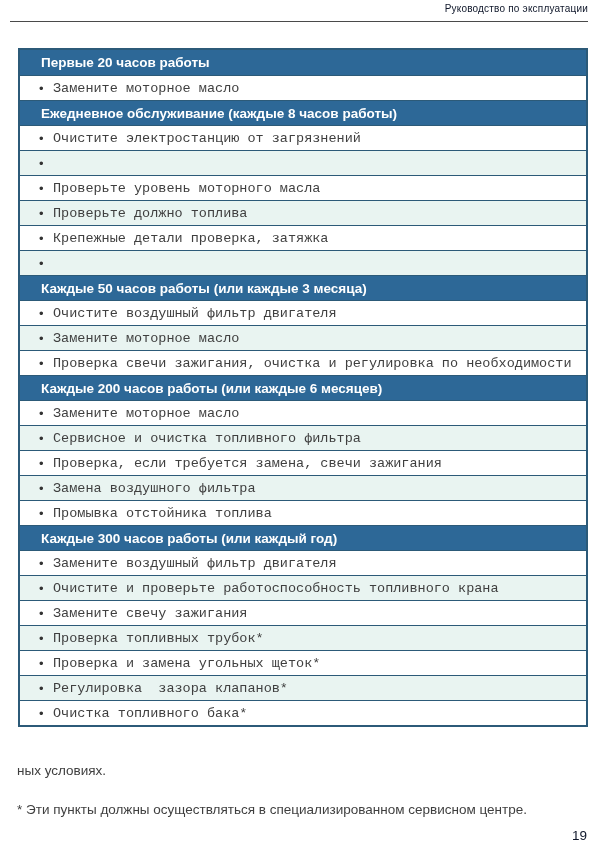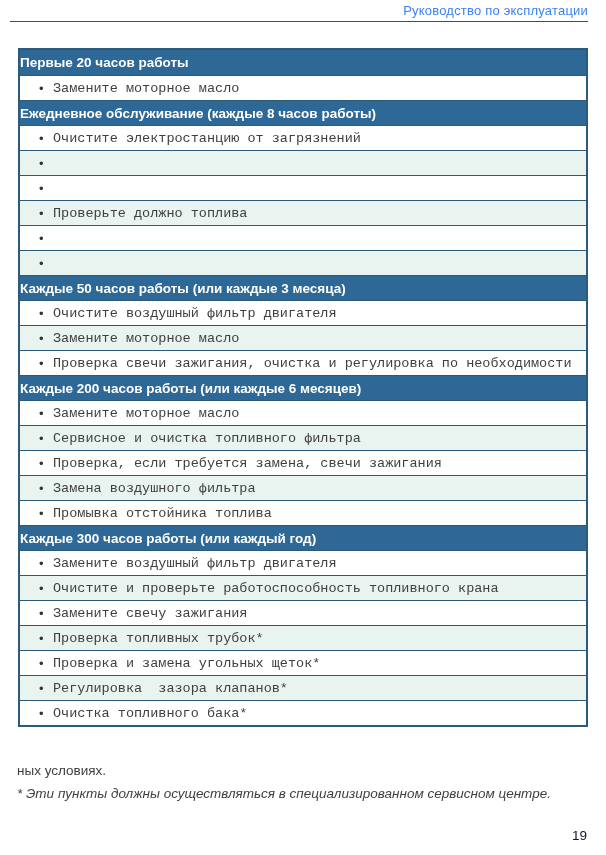--- a/index.html
+++ b/index.html
@@ -19,22 +19,22 @@
     top: 0;
     left: 10px;
     right: 18px;
     height: 21px;
     border-bottom: 1.5px solid #4a4a4a;
   }
   .doc-header .title {
     position: absolute;
     right: 0;
     top: 3px;
-    font-size: 13px;
-    color: #3b82f6;
+    font-size: 10px;
+    color: #0f172a;
     letter-spacing: 0.2px;
   }
 
   
   .schedule {
     position: absolute;
     top: 48px;
     left: 18px;
     width: 570px;
     box-sizing: border-box;
@@ -48,20 +48,21 @@
     box-sizing: border-box;
   }
   .schedule .row + .row {
     border-top: 1px solid var(--border-color, #2c5a78);
   }
   .schedule .row.section-header {
     background: var(--header-bg, #2d6897);
     color: #ffffff;
     font-weight: bold;
     font-size: 13.5px;
+    padding-left: 21px;
   }
   .schedule .row.item {
     background: #ffffff;
     font-size: 13.5px;
     color: #3f3f3f;
   }
   .schedule .row.item.alt {
     background: var(--alt-bg, #e9f4f1);
   }
   .schedule .bullet {
@@ -84,22 +85,21 @@
     top: 761px;
     font-size: 13.5px;
     color: #3f3f3f;
     line-height: 19px;
   }
   .notes .justified-line {
     text-align: justify;
     text-align-last: justify;
   }
   .notes .footnote {
-    margin-top: 4px;
-    font-style: italic;
+    margin-top: 20px;
   }
 
   .page-number {
     position: absolute;
     right: 19px;
     top: 828px;
     font-size: 13.5px;
     color: #0f172a;
   }
 </style>
@@ -119,27 +119,29 @@
     <div class="row section-header">Ежедневное обслуживание (каждые 8 часов работы)</div>
     <div class="row item">
       <span class="bullet">•</span>
       <span class="item-label">Очистите электростанцию от загрязнений</span>
     </div>
     <div class="row item alt">
       <span class="bullet">•</span>
     </div>
     <div class="row item">
       <span class="bullet">•</span>
+      <span class="item-label">Проверьте уровень моторного масла</span>
     </div>
     <div class="row item alt">
       <span class="bullet">•</span>
       <span class="item-label">Проверьте должно топлива</span>
     </div>
     <div class="row item">
       <span class="bullet">•</span>
+      <span class="item-label">Крепежные детали проверка, затяжка</span>
     </div>
     <div class="row item alt">
       <span class="bullet">•</span>
     </div>
     <div class="row section-header">Каждые 50 часов работы (или каждые 3 месяца)</div>
     <div class="row item">
       <span class="bullet">•</span>
       <span class="item-label">Очистите воздушный фильтр двигателя</span>
     </div>
     <div class="row item alt">

